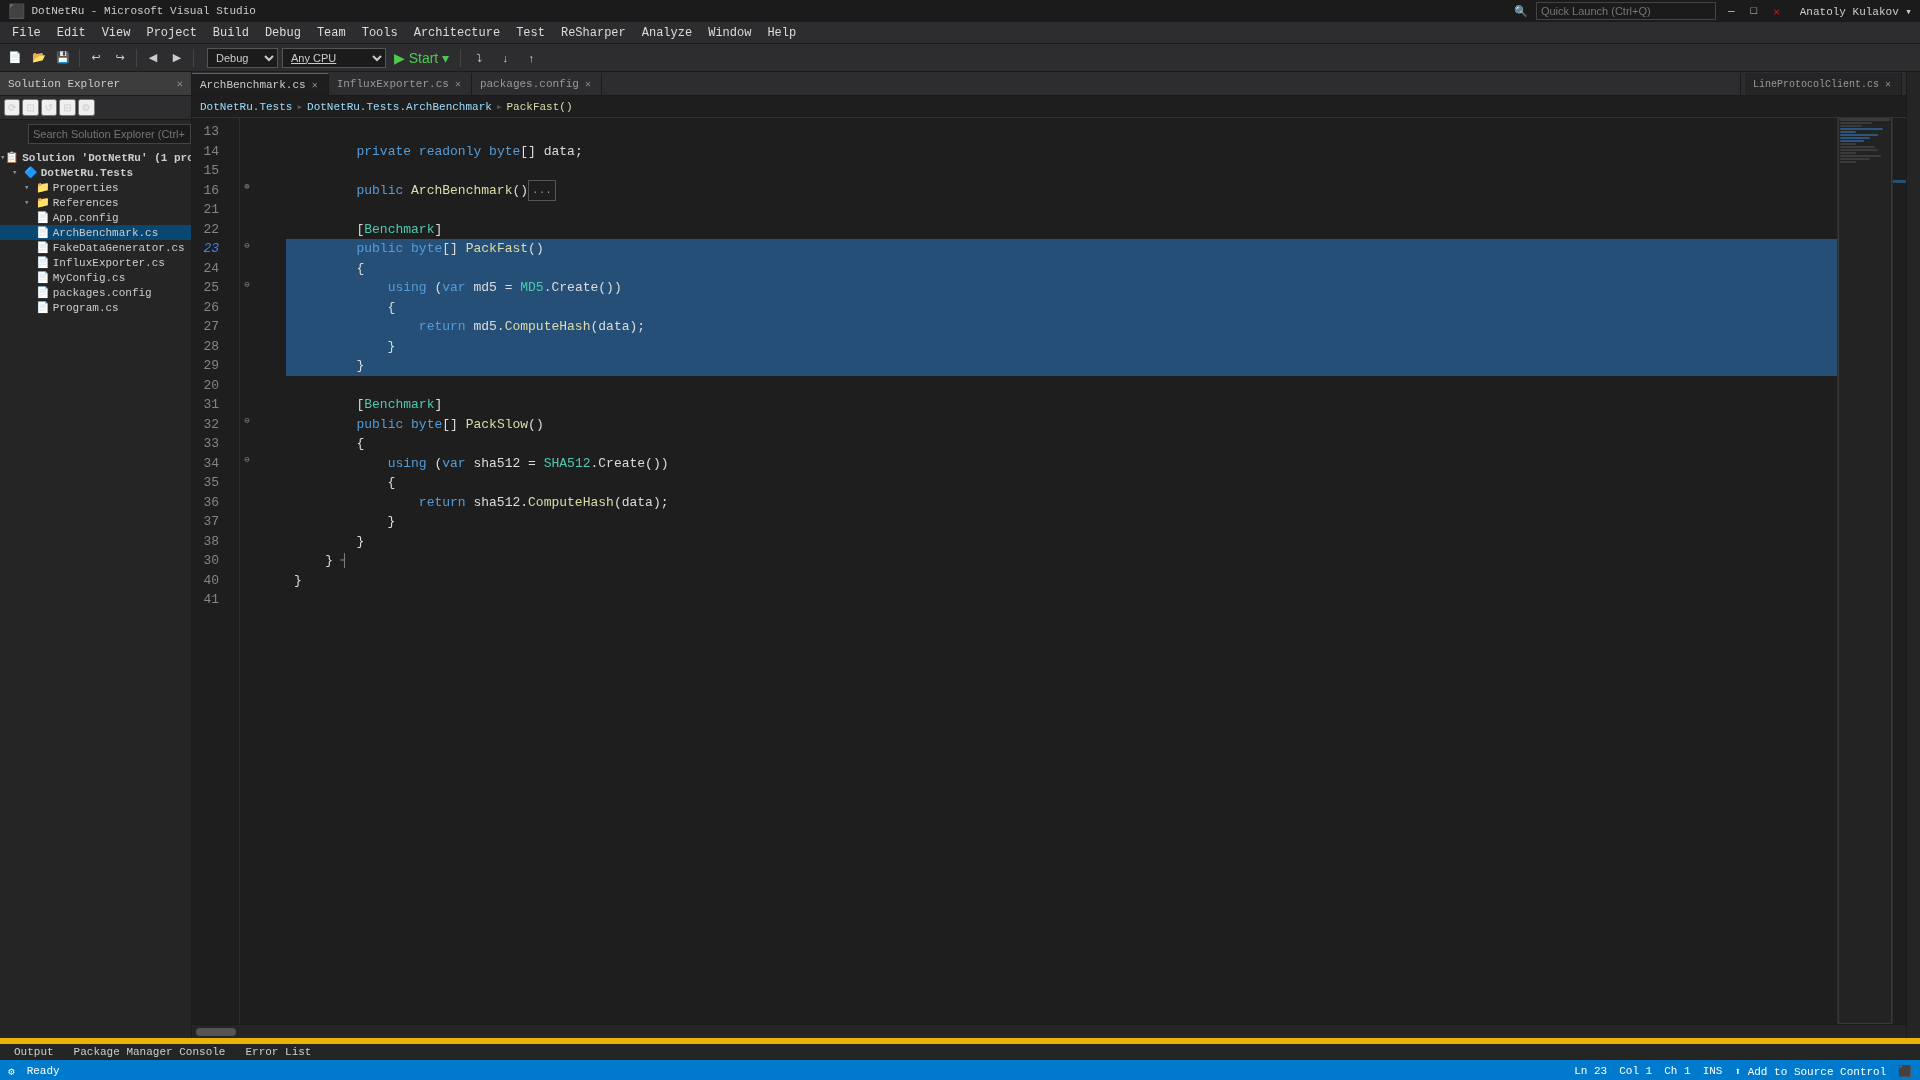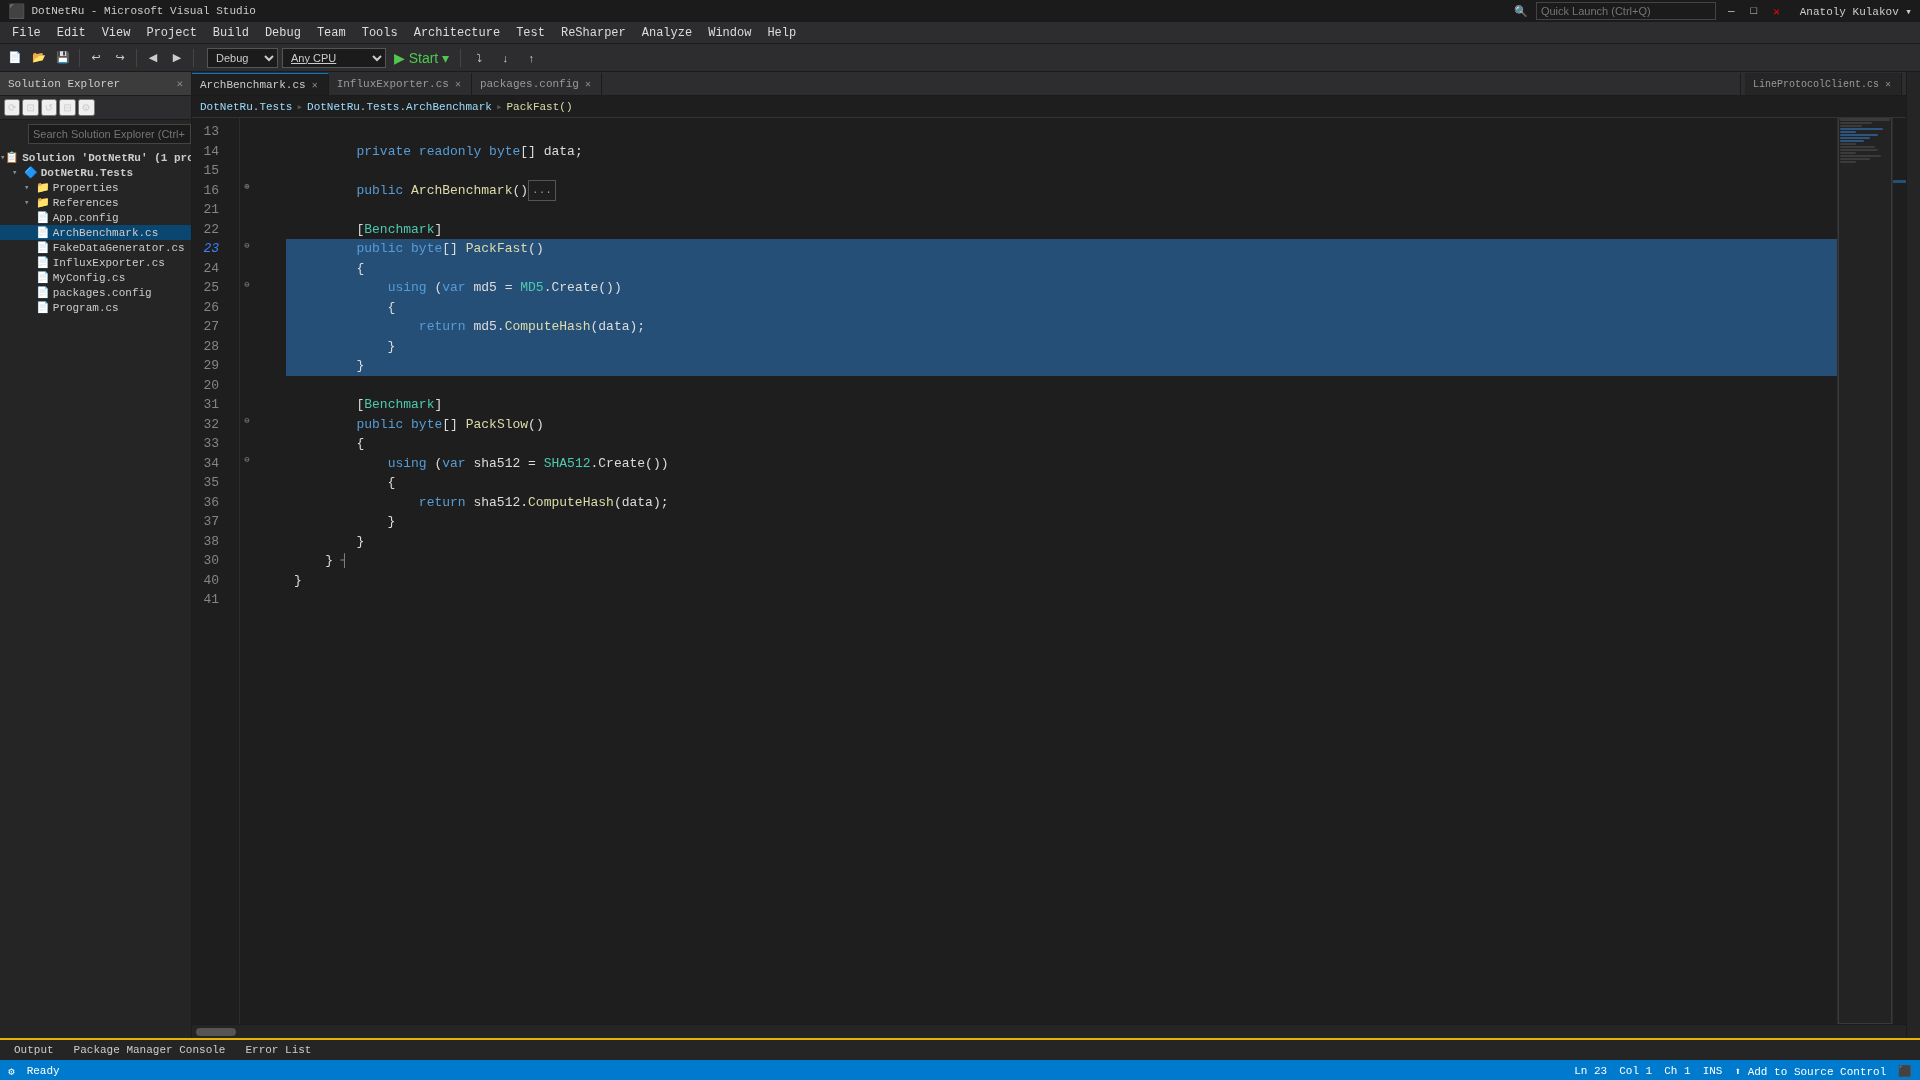--- a/index.html
+++ b/index.html
@@ -327,21 +327,21 @@
       border-left: 1px solid #1b1b1c;
       flex-shrink: 0;
     }
 
     
     #bottom-tabs {
       height: 22px;
       background: #252526;
       display: flex;
       align-items: center;
-      border-top: 2px solid #eab308;
+      border-top: 6px solid #eab308;
       padding: 0 4px;
       gap: 0;
     }
     .bottom-tab {
       padding: 2px 10px;
       font-size: 11px;
       color: #ccc;
       cursor: pointer;
       height: 22px;
       display: flex;

